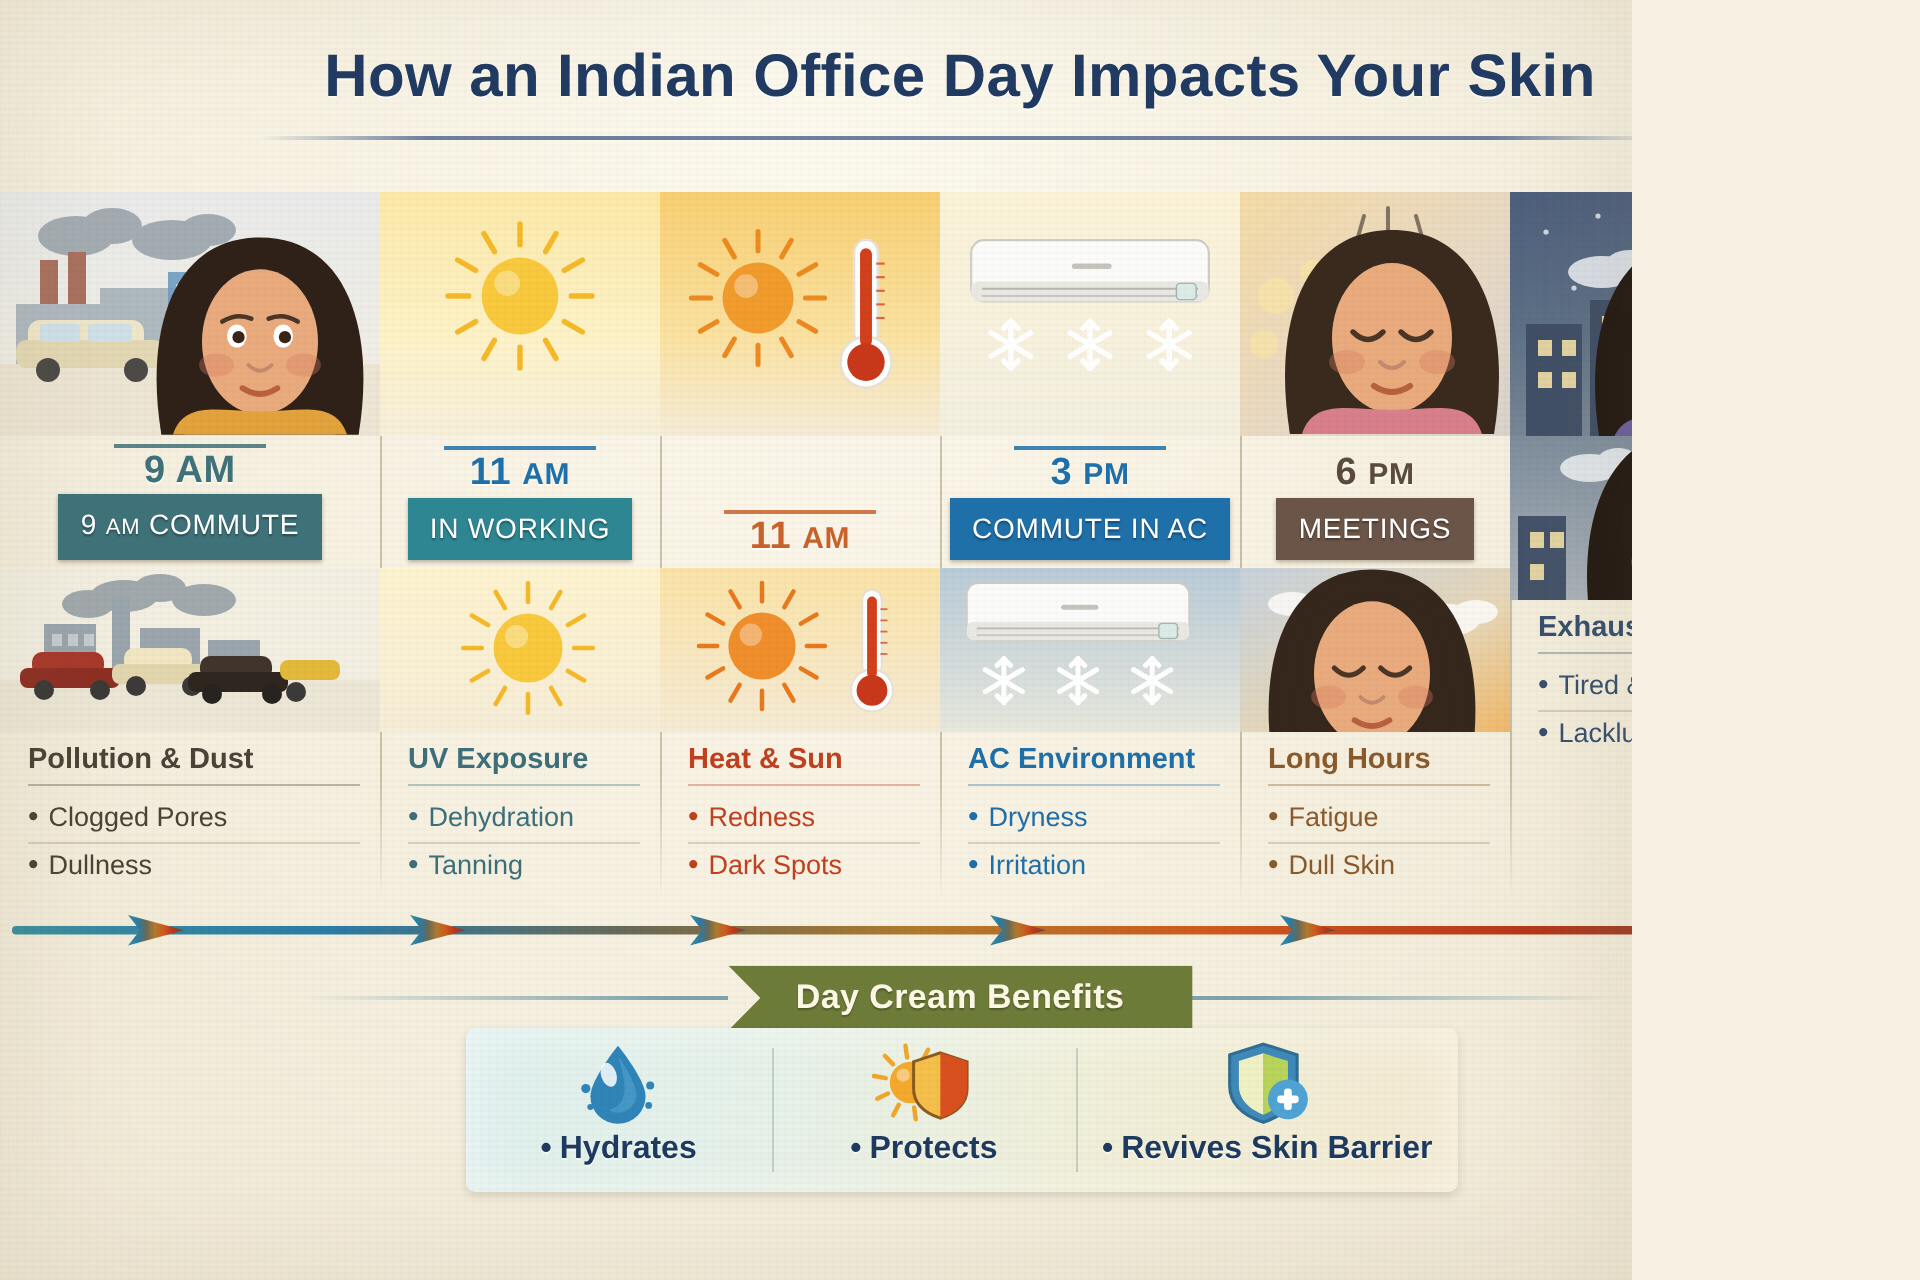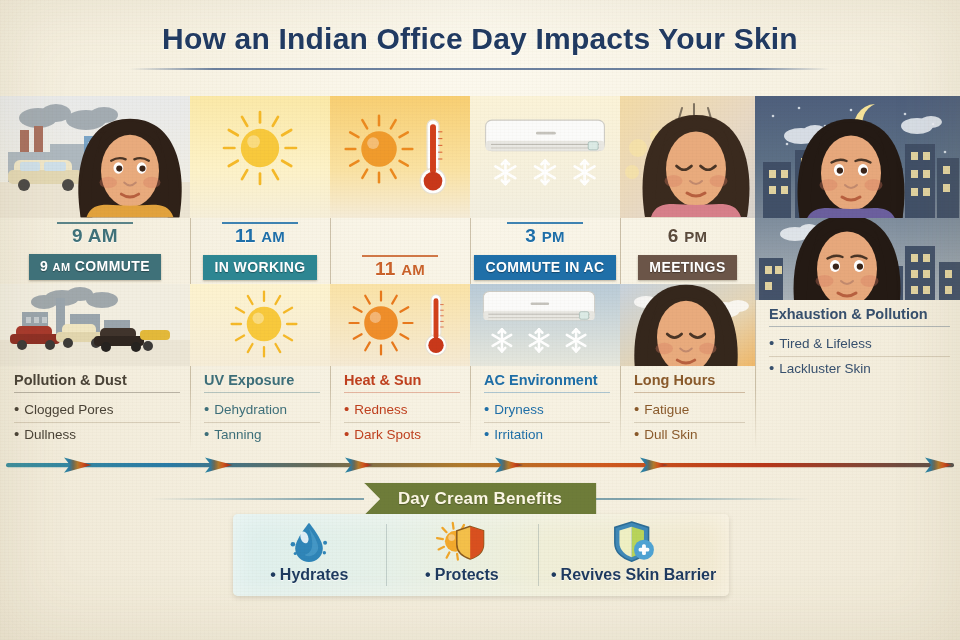--- a/index.html
+++ b/index.html
@@ -3,21 +3,21 @@
 <meta charset="utf-8">
 <title>How an Indian Office Day Impacts Your Skin</title>
 <style>
   html,body{margin:0;padding:0;}
   body{
     width:960px;height:640px;overflow:hidden;
     font-family:"Liberation Sans",sans-serif;
     background:#f6f1e2;
   }
   #infographic{
-    position:relative;width:960px;height:640px;
+    position:relative;width:816px;height:640px;
     background:
       radial-gradient(ellipse at 50% 0%, #fdfaf0 0%, #f7f2e3 45%, #efe8d6 100%);
     overflow:hidden;
   }
   .paper-grain{
     position:absolute;inset:0;pointer-events:none;
     background:
       repeating-linear-gradient(0deg, rgba(120,100,60,.018) 0 1px, rgba(0,0,0,0) 1px 3px),
       repeating-linear-gradient(90deg, rgba(120,100,60,.015) 0 1px, rgba(0,0,0,0) 1px 4px);
     mix-blend-mode:multiply;
@@ -49,22 +49,22 @@
   
   .scene{position:relative;height:122px;overflow:hidden;}
   .scene-inner{position:absolute;inset:0;}
 
   
   .timeblock{height:62px;display:flex;flex-direction:column;align-items:center;justify-content:flex-end;padding-bottom:4px;position:relative;z-index:3;}
   .time-rule{width:76px;height:2px;margin-bottom:2px;opacity:.85;}
   .time{font-weight:bold;font-size:19px;line-height:20px;letter-spacing:.3px;text-shadow:0 1px 0 rgba(255,255,255,.75);}
   .time .ampm{font-size:15px;}
   .badge{
-    margin-top:8px;color:#ffffff;font-weight:bold;font-size:14px;letter-spacing:.4px;
-    padding:4px 11px 5px;white-space:nowrap;line-height:16px;
+    margin-top:1px;color:#ffffff;font-weight:normal;font-size:14px;letter-spacing:.4px;
+    padding:4px 11px 5px;white-space:nowrap;line-height:22px;
     box-shadow:0 1px 2px rgba(60,45,20,.35);
     text-shadow:0 1px 1px rgba(0,0,0,.35);
   }
   .badge .sm{font-size:11px;}
 
   
   .scene2{position:relative;height:82px;overflow:hidden;}
 
   
   .effects{flex:1;padding:6px 10px 0 14px;position:relative;}

